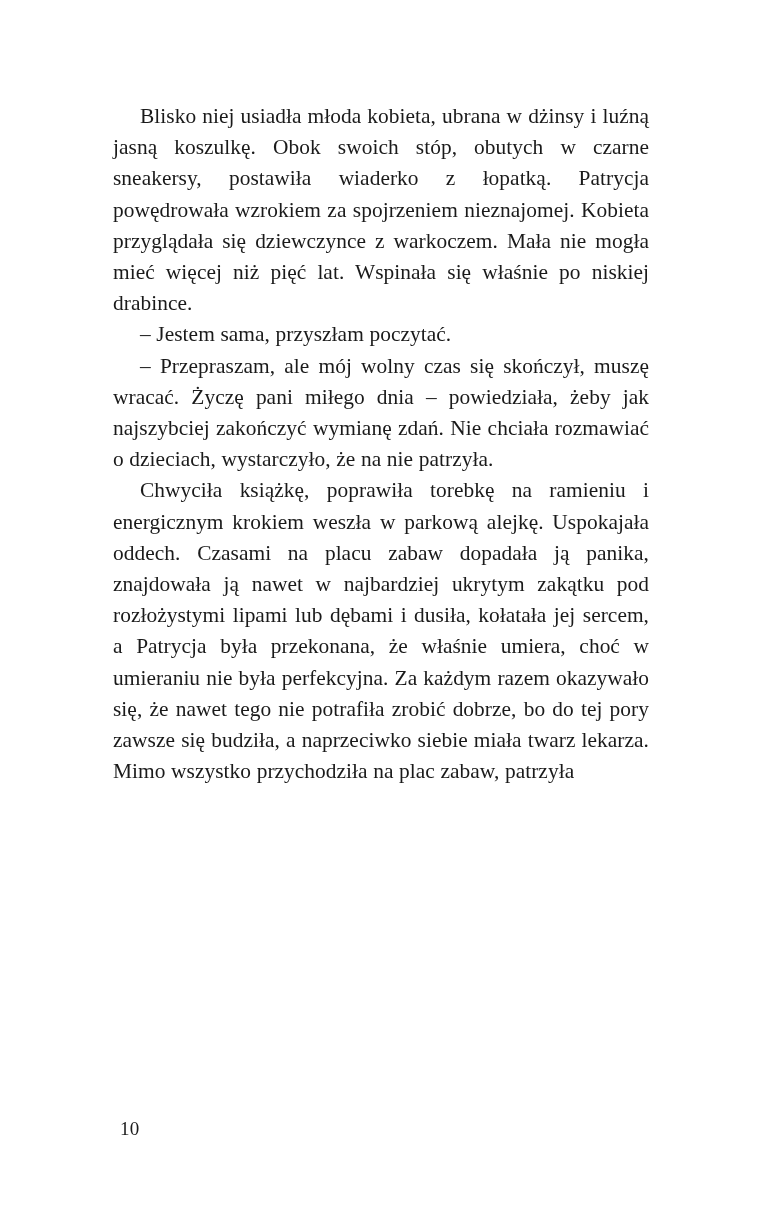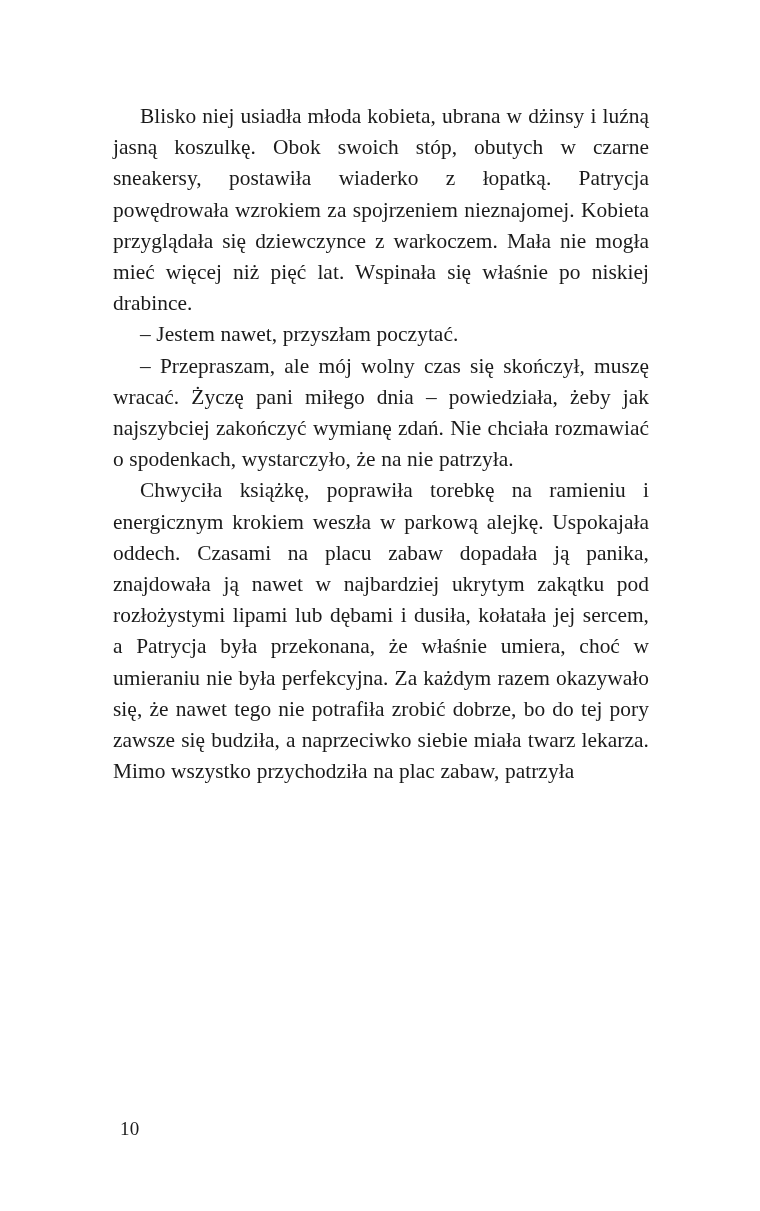--- a/index.html
+++ b/index.html
@@ -55,20 +55,20 @@
     letter-spacing: 0.01em;
   }
 </style>
 </head>
 <body>
 
 <div class="page">
 
   <div class="text-block">
     <p class="para">Blisko niej usiadła młoda kobieta, ubrana w dżinsy i luźną jasną koszulkę. Obok swoich stóp, obutych w czarne sneakersy, postawiła wiaderko z łopatką. Patrycja powędrowała wzrokiem za spojrzeniem nieznajomej. Kobieta przyglądała się dziewczynce z warkoczem. Mała nie mogła mieć więcej niż pięć lat. Wspinała się właśnie po niskiej drabince.</p>
-    <p class="para dialogue">– Jestem nawet, przyszłam poczytać.</p>
-    <p class="para dialogue">– Przepraszam, ale mój wolny czas się skończył, muszę wracać. Życzę pani miłego dnia – powiedziała, żeby jak najszybciej zakończyć wymianę zdań. Nie chciała rozmawiać o spodenkach, wystarczyło, że na nie patrzyła.</p>
+    <p class="para dialogue">– Jestem sama, przyszłam poczytać.</p>
+    <p class="para dialogue">– Przepraszam, ale mój wolny czas się skończył, muszę wracać. Życzę pani miłego dnia – powiedziała, żeby jak najszybciej zakończyć wymianę zdań. Nie chciała rozmawiać o dzieciach, wystarczyło, że na nie patrzyła.</p>
     <p class="para">Chwyciła książkę, poprawiła torebkę na ramieniu i energicznym krokiem weszła w parkową alejkę. Uspokajała oddech. Czasami na placu zabaw dopadała ją panika, znajdowała ją nawet w najbardziej ukrytym zakątku pod rozłożystymi lipami lub dębami i dusiła, kołatała jej sercem, a Patrycja była przekonana, że właśnie umiera, choć w umieraniu nie była perfekcyjna. Za każdym razem okazywało się, że nawet tego nie potrafiła zrobić dobrze, bo do tej pory zawsze się budziła, a naprzeciwko siebie miała twarz lekarza. Mimo wszystko przychodziła na plac zabaw, patrzyła</p>
   </div>
 
   <div class="page-number">10</div>
 
 </div>
 
 </body></html>

